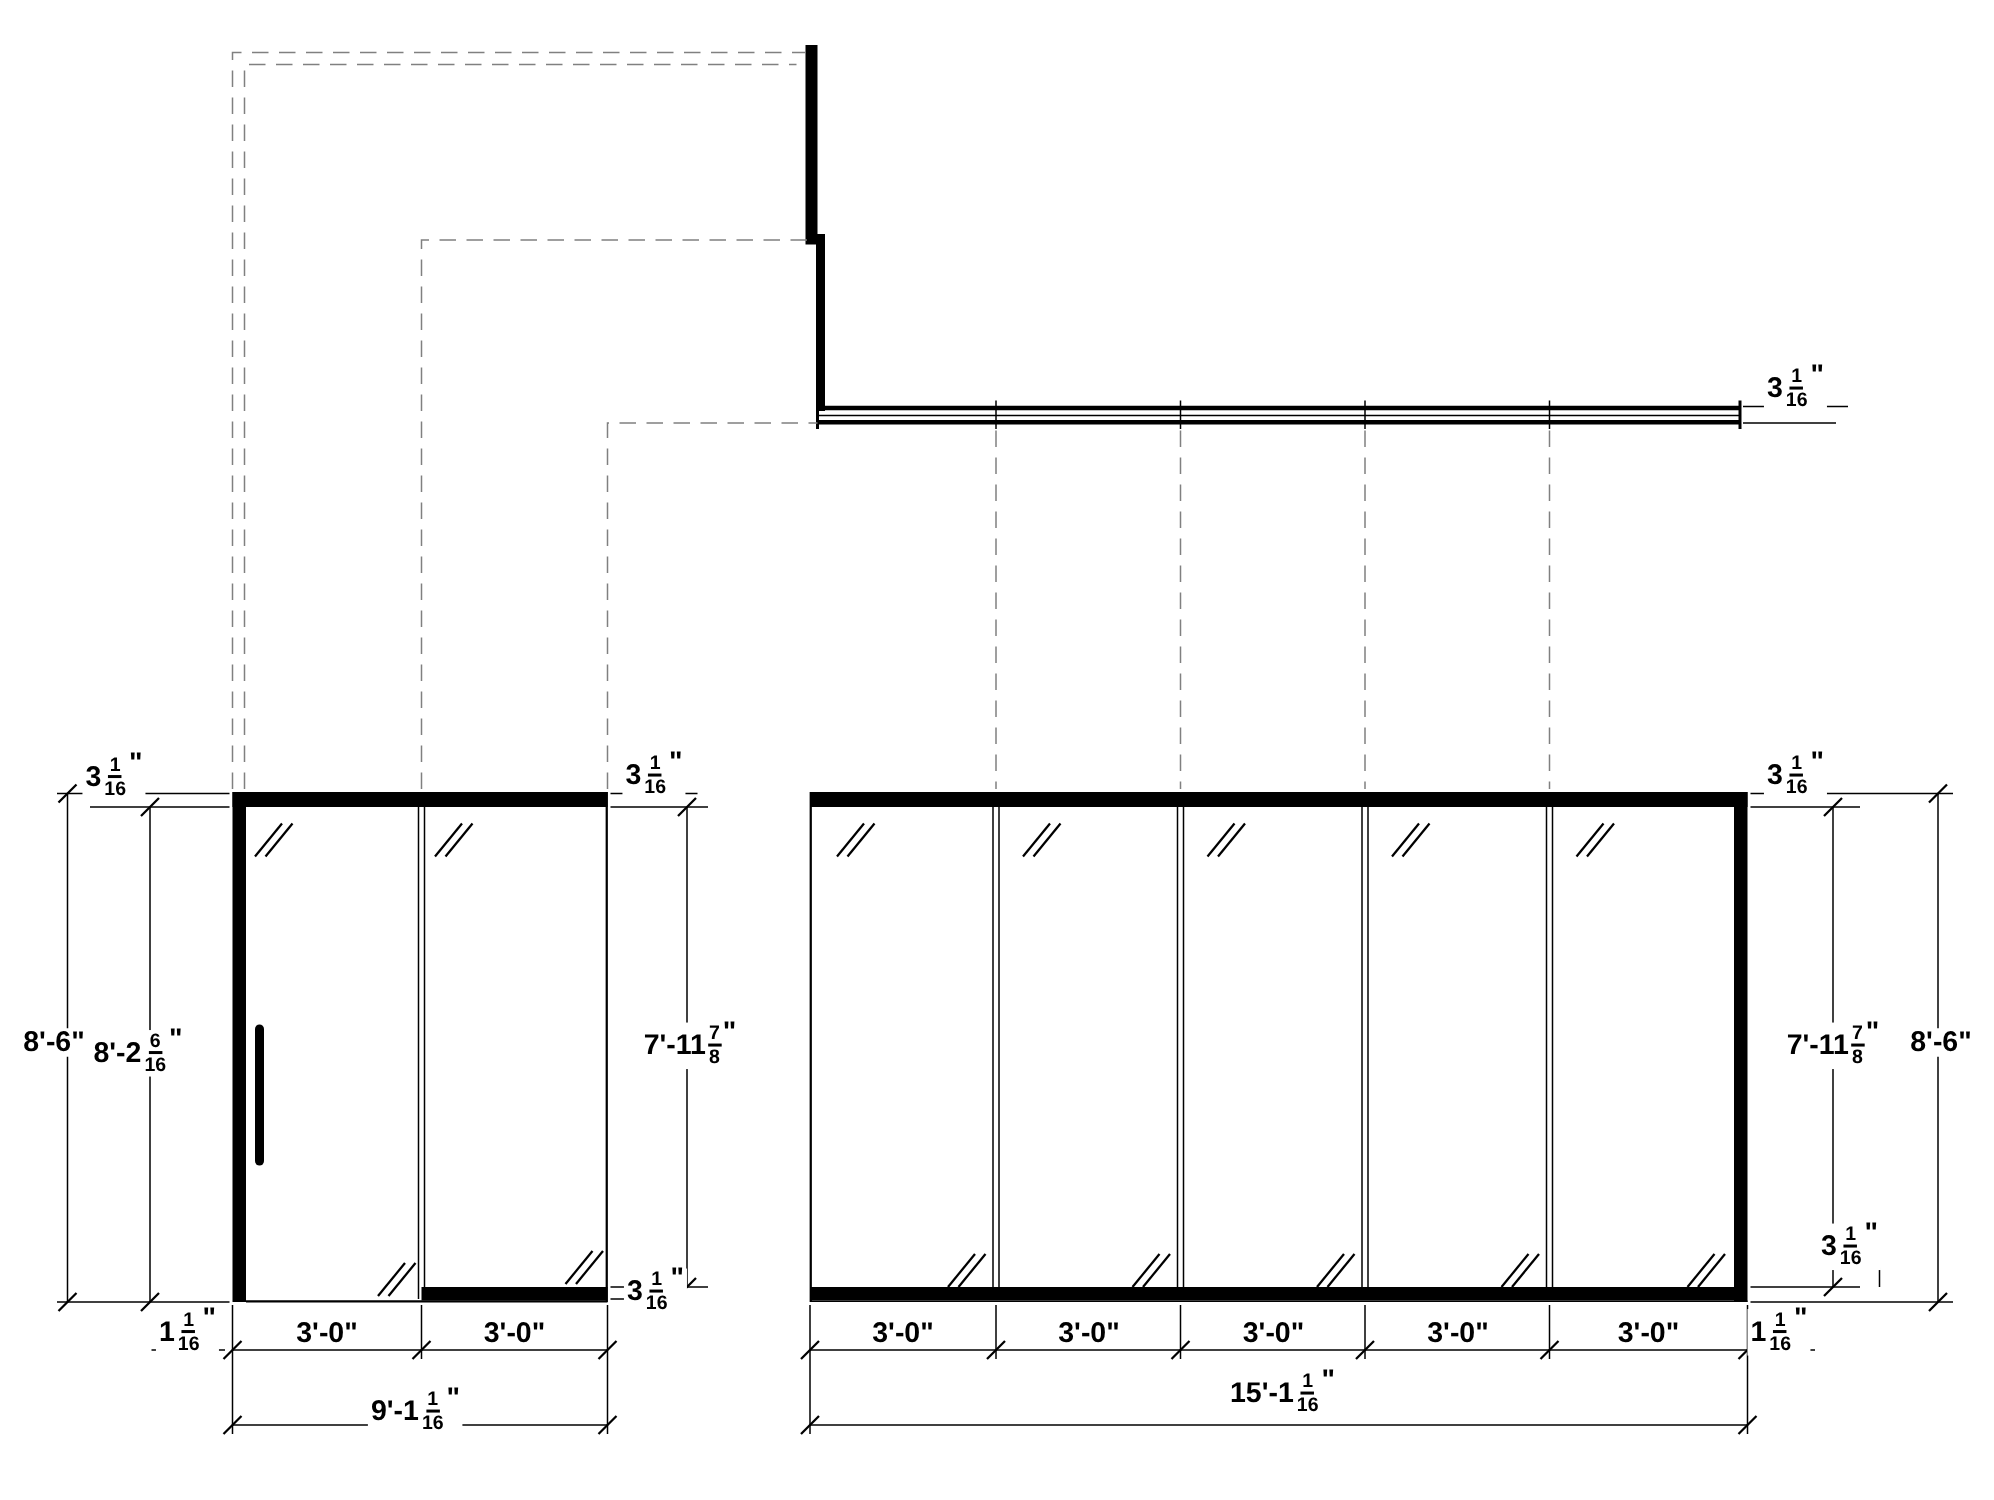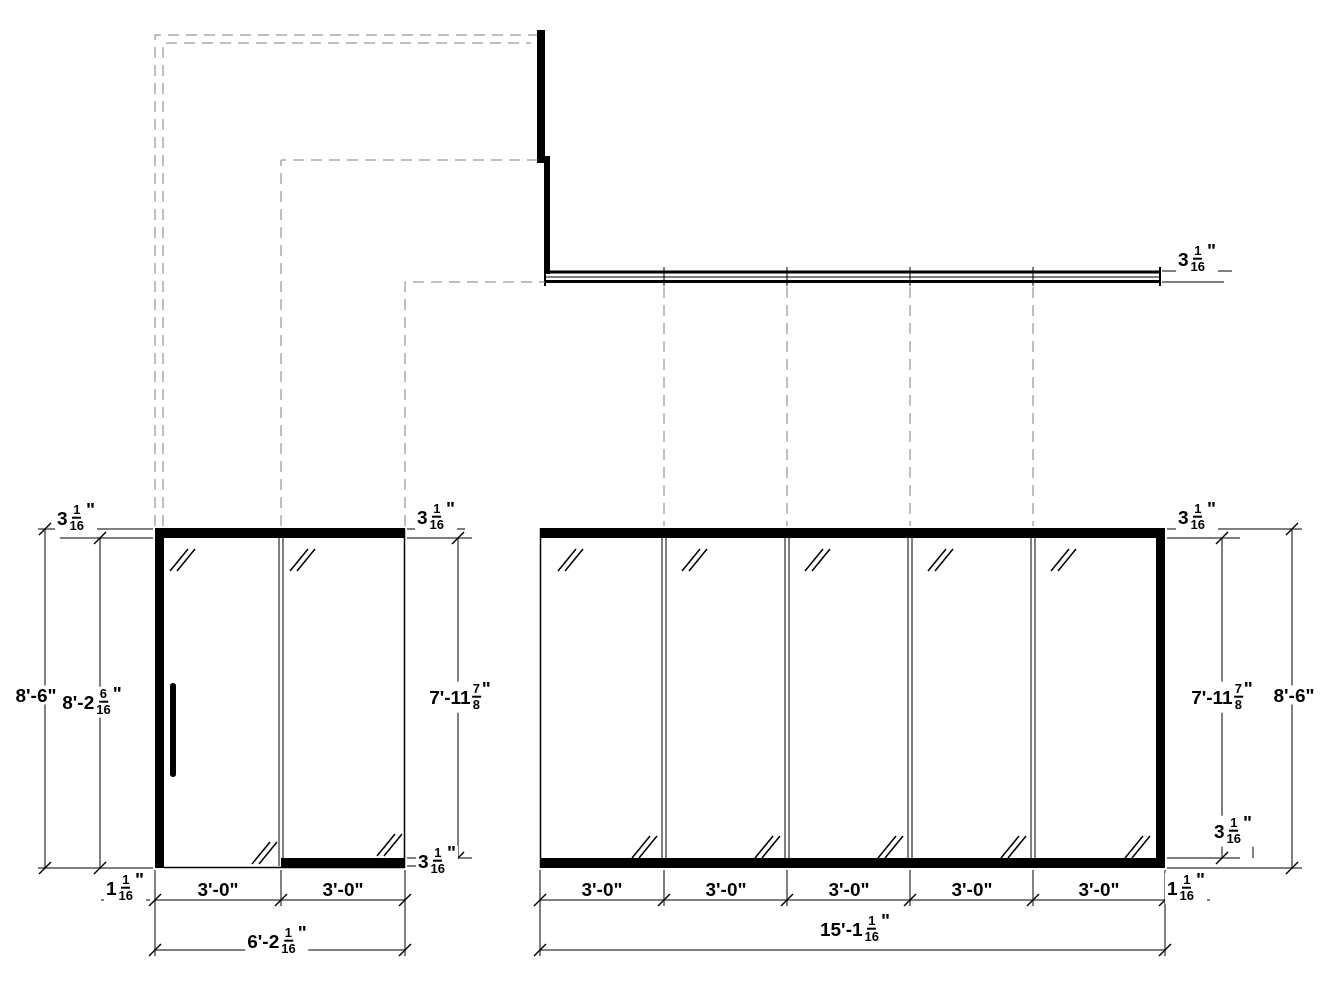--- a/index.html
+++ b/index.html
@@ -237,21 +237,21 @@
         <span class="num">1</span>
         <span class="den">16</span>
       </span>
     <span class="suf">"</span>
   </div>
 
   <div class="dim" style="left:218px;top:889px">3'-0"</div>
   <div class="dim" style="left:343px;top:889px">3'-0"</div>
 
   <div class="dim" style="left:277px;top:941px">
-    <span>6'-2</span>
+    <span>9'-1</span>
     <span class="frac">
         <span class="num">1</span>
         <span class="den">16</span>
       </span>
     <span class="suf">"</span>
   </div>
 
   <div class="dim" style="left:1197px;top:517px">
     <span>3</span>
     <span class="frac">

